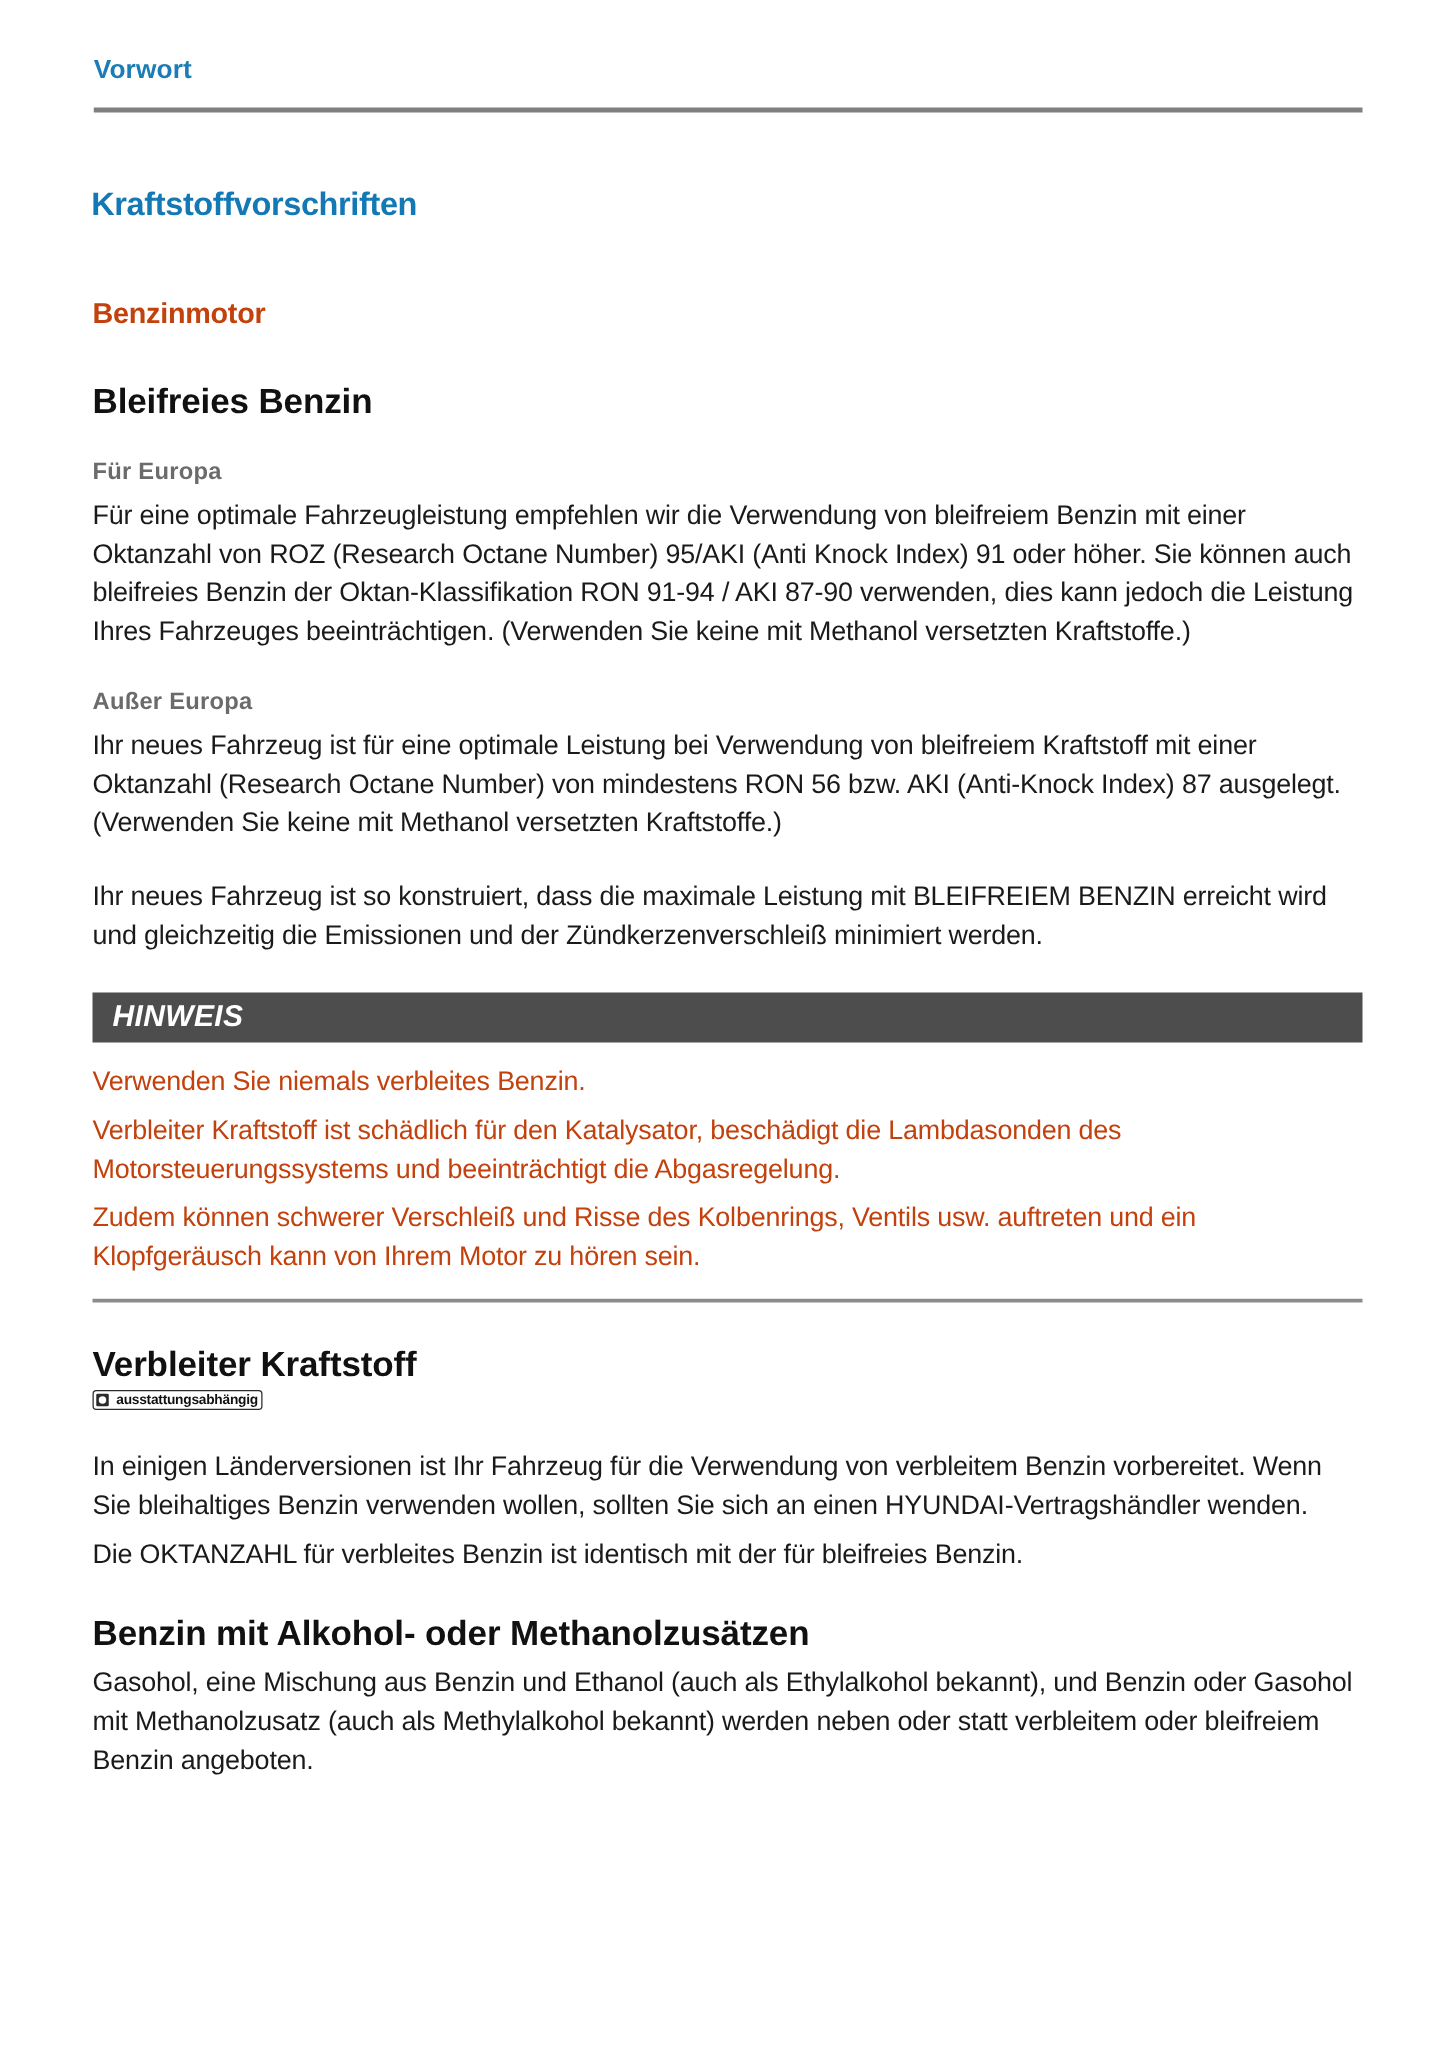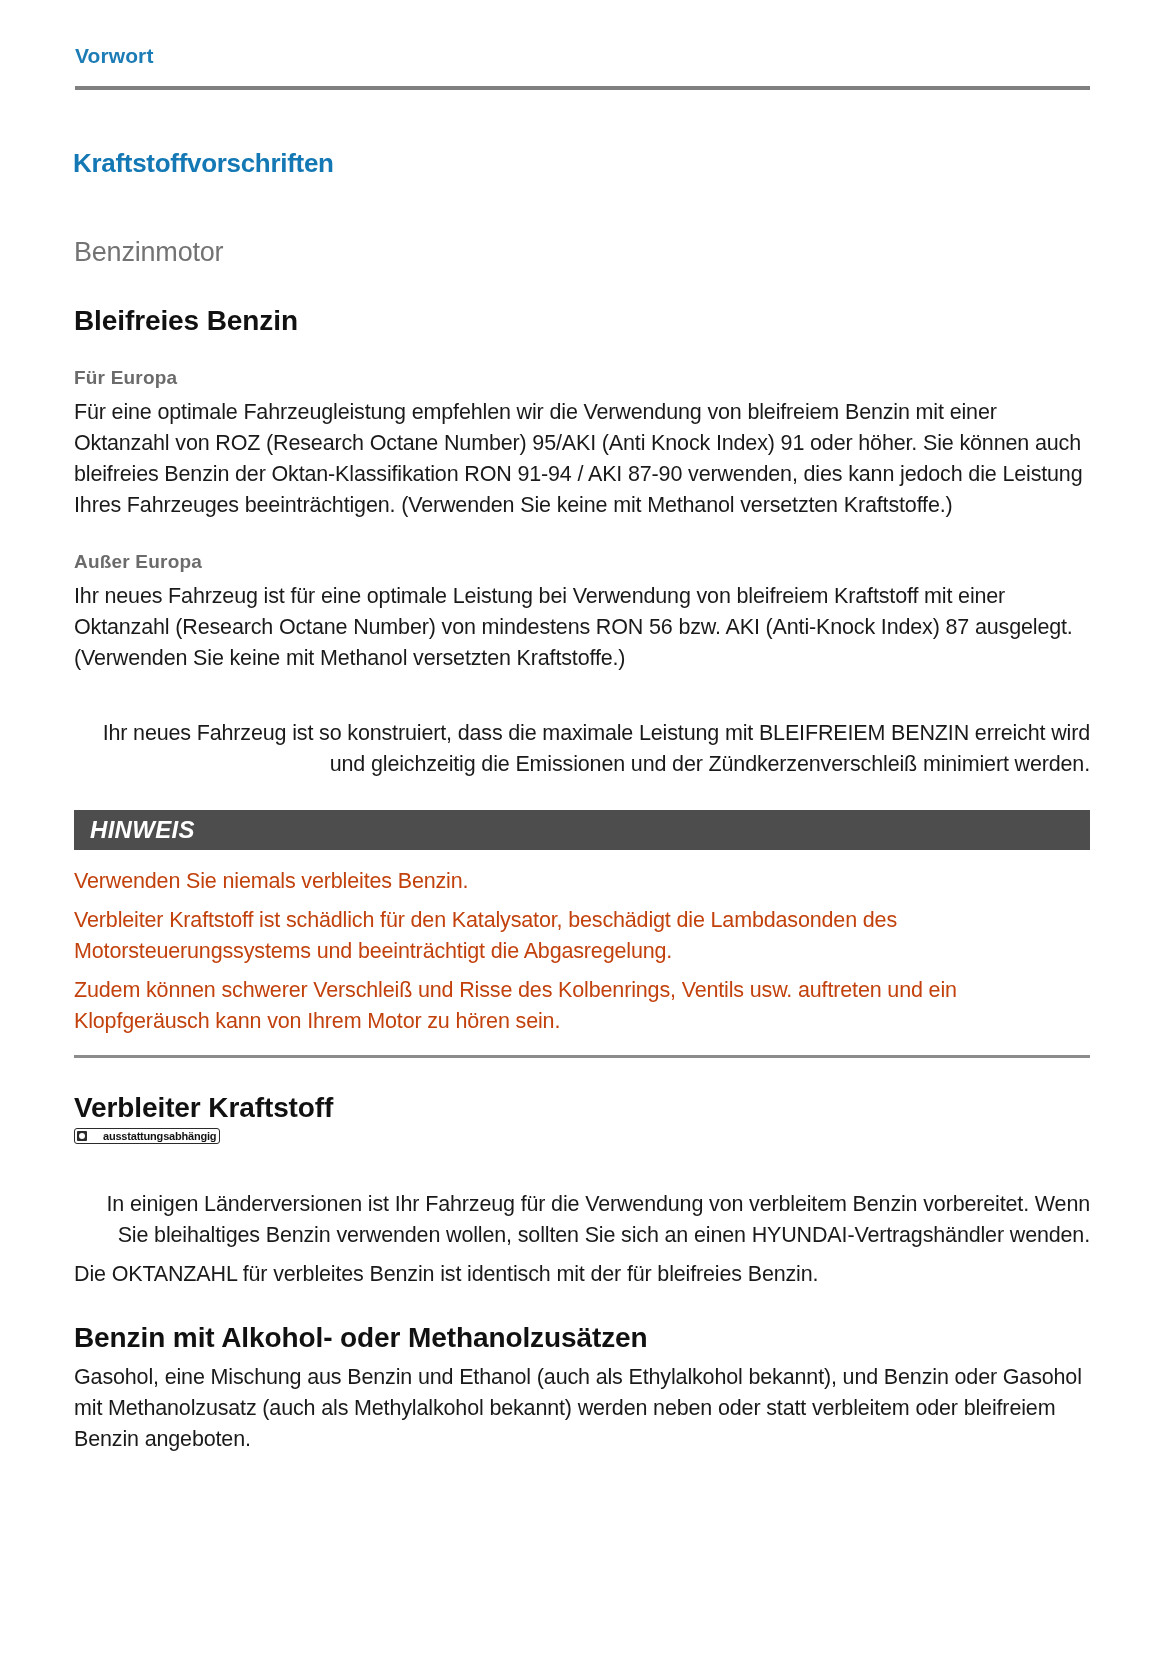--- a/index.html
+++ b/index.html
@@ -49,23 +49,23 @@
     top: 148px;
     font-size: 26px;
     font-weight: bold;
     color: #1378b4;
     letter-spacing: -0.3px;
   }
   .section-title {
     position: absolute;
     left: 74px;
     top: 237px;
-    font-size: 27px;
-    font-weight: normal;
-    color: #737373;
+    font-size: 23px;
+    font-weight: bold;
+    color: #c2410c;
     letter-spacing: -0.2px;
   }
 
   
   .content {
     position: absolute;
     left: 74px;
     top: 305px;
     width: 1016px;
   }
@@ -86,22 +86,21 @@
     letter-spacing: 0.2px;
   }
   p.body {
     margin: 8px 0 0 0;
     font-size: 21.5px;
     line-height: 31px;
     color: #1a1a1a;
     letter-spacing: -0.15px;
   }
   p.body.gap {
-    margin-top: 44px;
-    text-align: right;
+    margin-top: 28px;
   }
 
   
   .notice {
     margin-top: 30px;
   }
   .notice-bar {
     background: #4d4d4d;
     height: 40px;
     display: flex;
@@ -129,21 +128,21 @@
   .notice-rule {
     margin-top: 18px;
     height: 3px;
     background: #8c8c8c;
   }
 
   
   .badge {
     display: inline-flex;
     align-items: center;
-    gap: 16px;
+    gap: 6px;
     border: 1.5px solid #2b2b2b;
     border-radius: 3px;
     padding: 0px 3px 0px 2px;
     background: #ffffff;
     height: 16px;
     box-sizing: border-box;
     margin-top: 4px;
   }
   .badge-icon {
     width: 10px;

